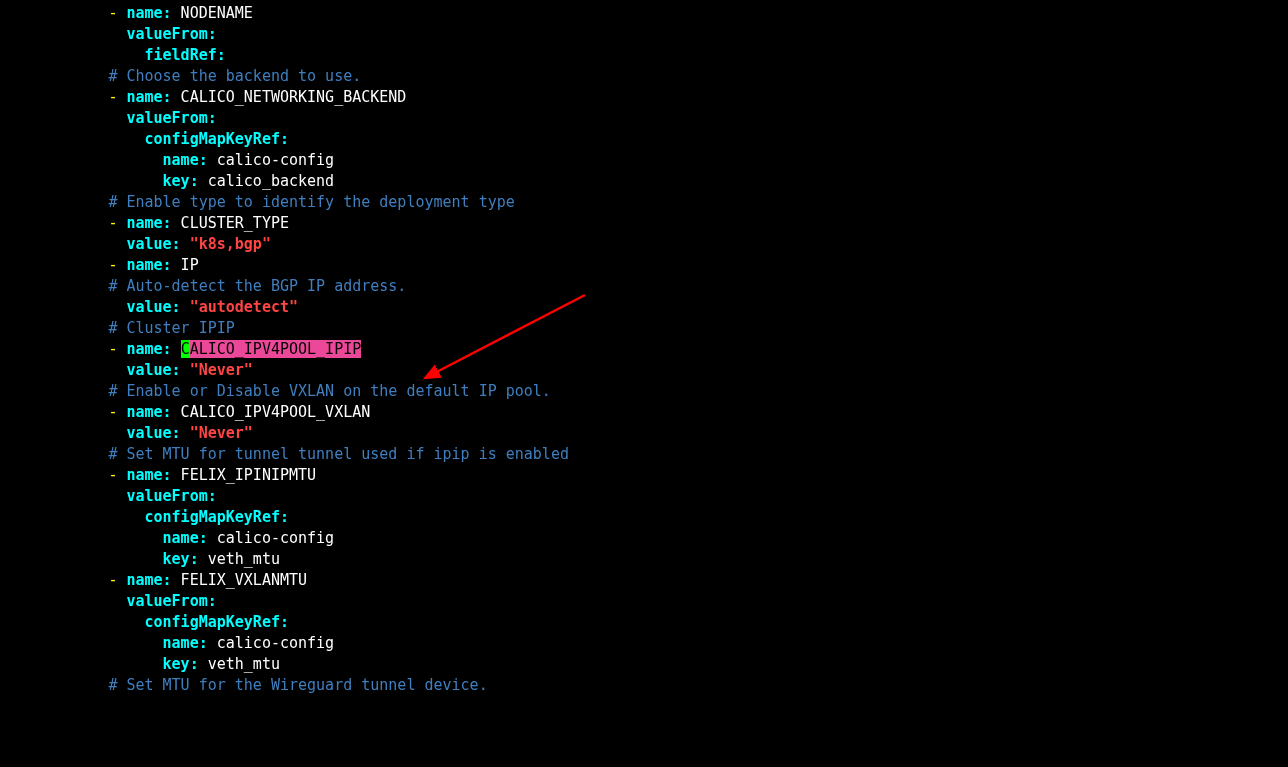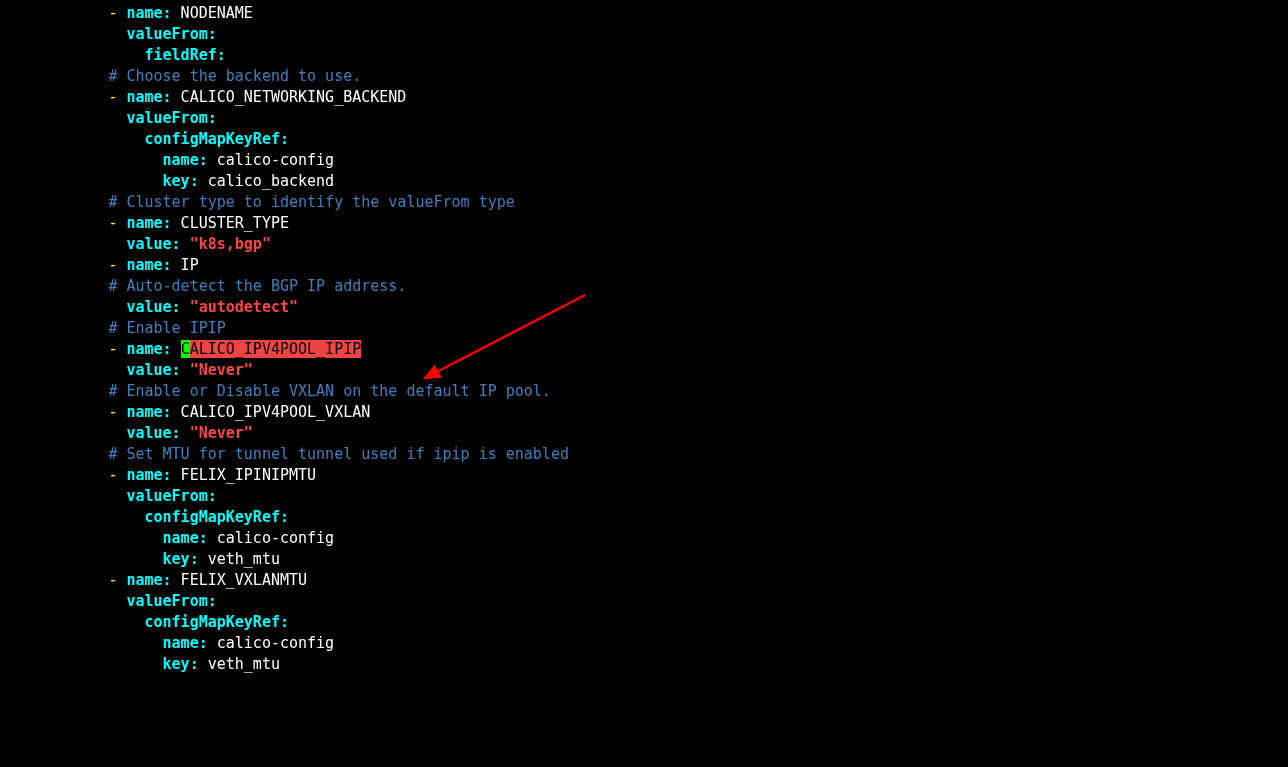--- a/index.html
+++ b/index.html
@@ -23,21 +23,21 @@
     height: 21px;
   }
   .ind { display:inline-block; }
   .k-prop   { color: #00ffff; font-weight: bold; }   
   .k-colon  { color: #00ffff; font-weight: bold; }
   .k-dash   { color: #ffff00; }                      
   .k-comment{ color: #3f7fbf; font-weight: normal; }   
   .k-string { color: #ff4444; font-weight: bold; }   
   .k-plain  { color: #ffffff; }
   .hl-char  { background: #00ff00; color: #000000; } 
-  .hl-rest  { background: #ef4444; color: #000000; } 
+  .hl-rest  { background: #ec4899; color: #000000; } 
   .status {
     position: absolute;
     left: 5px;
     top: 738px;
     color: #ffffff;
     white-space: pre;
     margin-top: 40px;
   }
   svg.arrow {
     position: absolute;
@@ -50,43 +50,44 @@
 <div class="editor" id="editor">
     <div class="line"><span class="ind">            </span><span class="k-dash">- </span><span class="k-prop">name</span><span class="k-colon">:</span><span class="k-plain"> NODENAME</span></div>
     <div class="line"><span class="ind">              </span><span class="k-prop">valueFrom</span><span class="k-colon">:</span></div>
     <div class="line"><span class="ind">                </span><span class="k-prop">fieldRef</span><span class="k-colon">:</span></div>
     <div class="line"><span class="ind">            </span><span class="k-comment"># Choose the backend to use.</span></div>
     <div class="line"><span class="ind">            </span><span class="k-dash">- </span><span class="k-prop">name</span><span class="k-colon">:</span><span class="k-plain"> CALICO_NETWORKING_BACKEND</span></div>
     <div class="line"><span class="ind">              </span><span class="k-prop">valueFrom</span><span class="k-colon">:</span></div>
     <div class="line"><span class="ind">                </span><span class="k-prop">configMapKeyRef</span><span class="k-colon">:</span></div>
     <div class="line"><span class="ind">                  </span><span class="k-prop">name</span><span class="k-colon">:</span><span class="k-plain"> calico-config</span></div>
     <div class="line"><span class="ind">                  </span><span class="k-prop">key</span><span class="k-colon">:</span><span class="k-plain"> calico_backend</span></div>
-    <div class="line"><span class="ind">            </span><span class="k-comment"># Cluster type to identify the valueFrom type</span></div>
+    <div class="line"><span class="ind">            </span><span class="k-comment"># Enable type to identify the deployment type</span></div>
     <div class="line"><span class="ind">            </span><span class="k-dash">- </span><span class="k-prop">name</span><span class="k-colon">:</span><span class="k-plain"> CLUSTER_TYPE</span></div>
     <div class="line"><span class="ind">              </span><span class="k-prop">value</span><span class="k-colon">:</span><span class="k-plain"> </span><span class="k-string">"k8s,bgp"</span></div>
     <div class="line"><span class="ind">            </span><span class="k-dash">- </span><span class="k-prop">name</span><span class="k-colon">:</span><span class="k-plain"> IP</span></div>
     <div class="line"><span class="ind">            </span><span class="k-comment"># Auto-detect the BGP IP address.</span></div>
     <div class="line"><span class="ind">              </span><span class="k-prop">value</span><span class="k-colon">:</span><span class="k-plain"> </span><span class="k-string">"autodetect"</span></div>
-    <div class="line"><span class="ind">            </span><span class="k-comment"># Enable IPIP</span></div>
+    <div class="line"><span class="ind">            </span><span class="k-comment"># Cluster IPIP</span></div>
     <div class="line"><span class="ind">            </span><span class="k-dash">- </span><span class="k-prop">name</span><span class="k-colon">:</span><span class="k-plain"> </span><span class="hl-char">C</span><span class="hl-rest">ALICO_IPV4POOL_IPIP</span></div>
     <div class="line"><span class="ind">              </span><span class="k-prop">value</span><span class="k-colon">:</span><span class="k-plain"> </span><span class="k-string">"Never"</span></div>
     <div class="line"><span class="ind">            </span><span class="k-comment"># Enable or Disable VXLAN on the default IP pool.</span></div>
     <div class="line"><span class="ind">            </span><span class="k-dash">- </span><span class="k-prop">name</span><span class="k-colon">:</span><span class="k-plain"> CALICO_IPV4POOL_VXLAN</span></div>
     <div class="line"><span class="ind">              </span><span class="k-prop">value</span><span class="k-colon">:</span><span class="k-plain"> </span><span class="k-string">"Never"</span></div>
     <div class="line"><span class="ind">            </span><span class="k-comment"># Set MTU for tunnel tunnel used if ipip is enabled</span></div>
     <div class="line"><span class="ind">            </span><span class="k-dash">- </span><span class="k-prop">name</span><span class="k-colon">:</span><span class="k-plain"> FELIX_IPINIPMTU</span></div>
     <div class="line"><span class="ind">              </span><span class="k-prop">valueFrom</span><span class="k-colon">:</span></div>
     <div class="line"><span class="ind">                </span><span class="k-prop">configMapKeyRef</span><span class="k-colon">:</span></div>
     <div class="line"><span class="ind">                  </span><span class="k-prop">name</span><span class="k-colon">:</span><span class="k-plain"> calico-config</span></div>
     <div class="line"><span class="ind">                  </span><span class="k-prop">key</span><span class="k-colon">:</span><span class="k-plain"> veth_mtu</span></div>
     <div class="line"><span class="ind">            </span><span class="k-dash">- </span><span class="k-prop">name</span><span class="k-colon">:</span><span class="k-plain"> FELIX_VXLANMTU</span></div>
     <div class="line"><span class="ind">              </span><span class="k-prop">valueFrom</span><span class="k-colon">:</span></div>
     <div class="line"><span class="ind">                </span><span class="k-prop">configMapKeyRef</span><span class="k-colon">:</span></div>
     <div class="line"><span class="ind">                  </span><span class="k-prop">name</span><span class="k-colon">:</span><span class="k-plain"> calico-config</span></div>
     <div class="line"><span class="ind">                  </span><span class="k-prop">key</span><span class="k-colon">:</span><span class="k-plain"> veth_mtu</span></div>
+    <div class="line"><span class="ind">            </span><span class="k-comment"># Set MTU for the Wireguard tunnel device.</span></div>
   </div>
 
 <svg class="arrow" id="arrow" width="180" height="103" viewBox="415 285 180 103" style="left: 415px; top: 285px;">
     <defs>
       <marker id="ah" markerWidth="8" markerHeight="8" refX="6" refY="3" orient="auto">
         <path d="M0,0 L7,3 L0,6 Z" fill="#ff0000"></path>
       </marker>
     </defs>
     <line x1="585" y1="295" x2="425" y2="378" stroke="#ff0000" stroke-width="2.5" marker-end="url(#ah)"></line>
   </svg>

